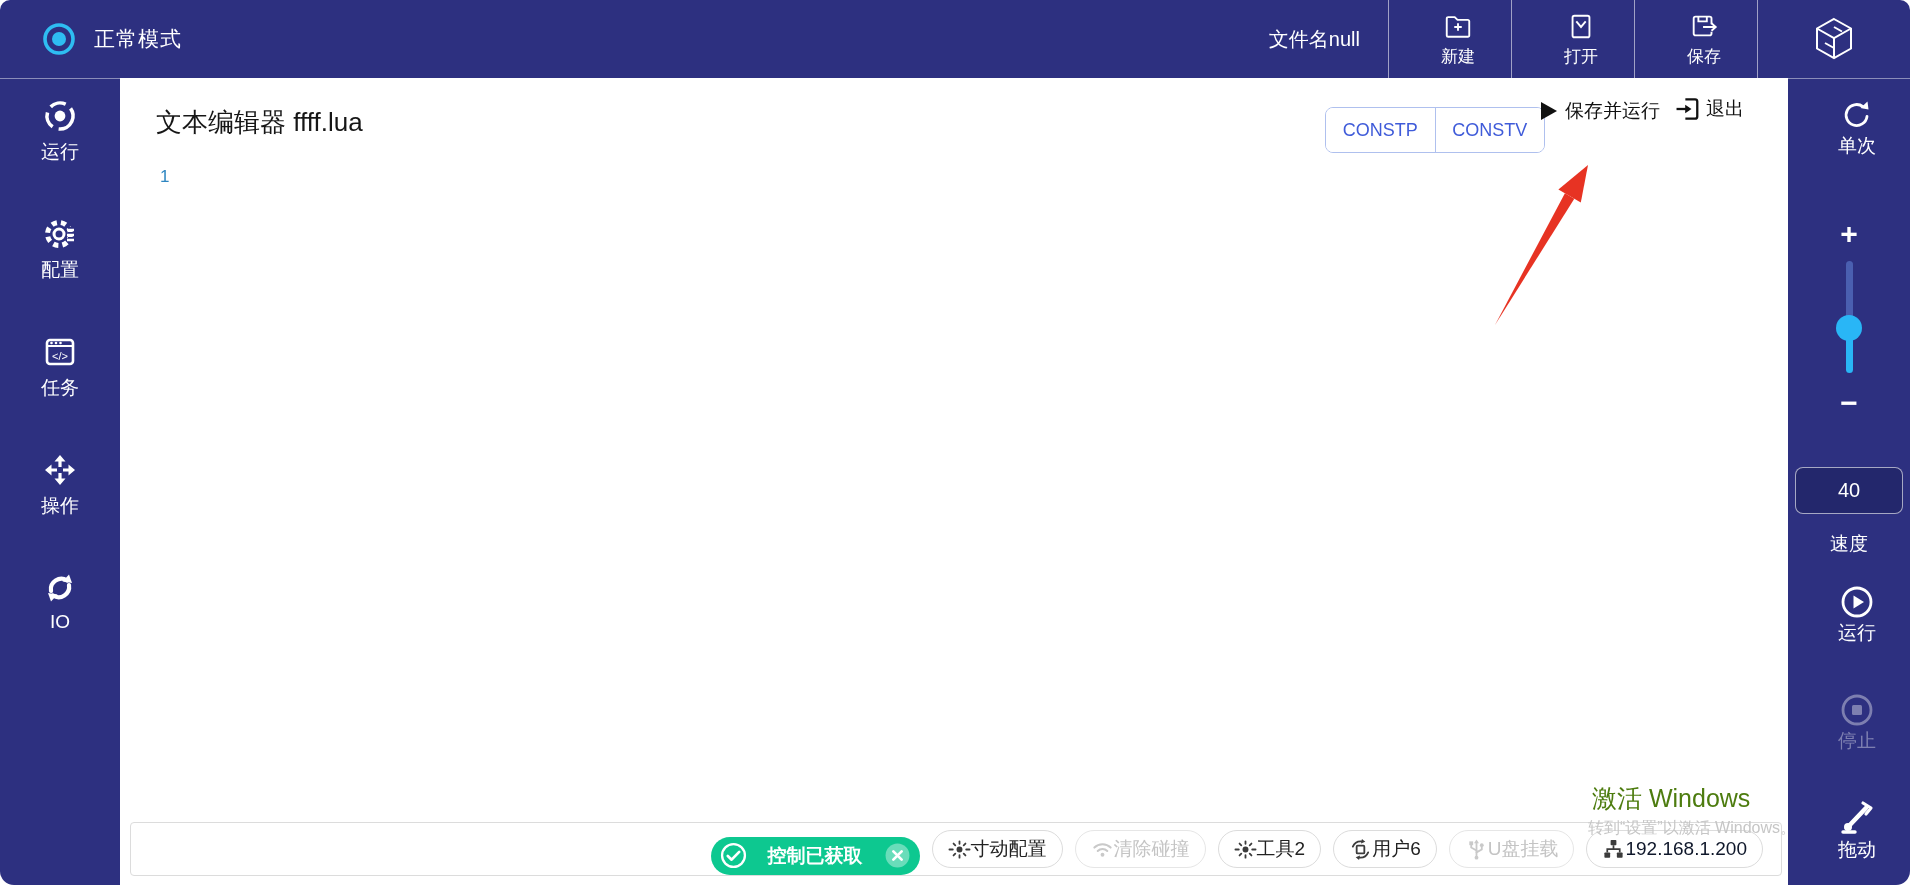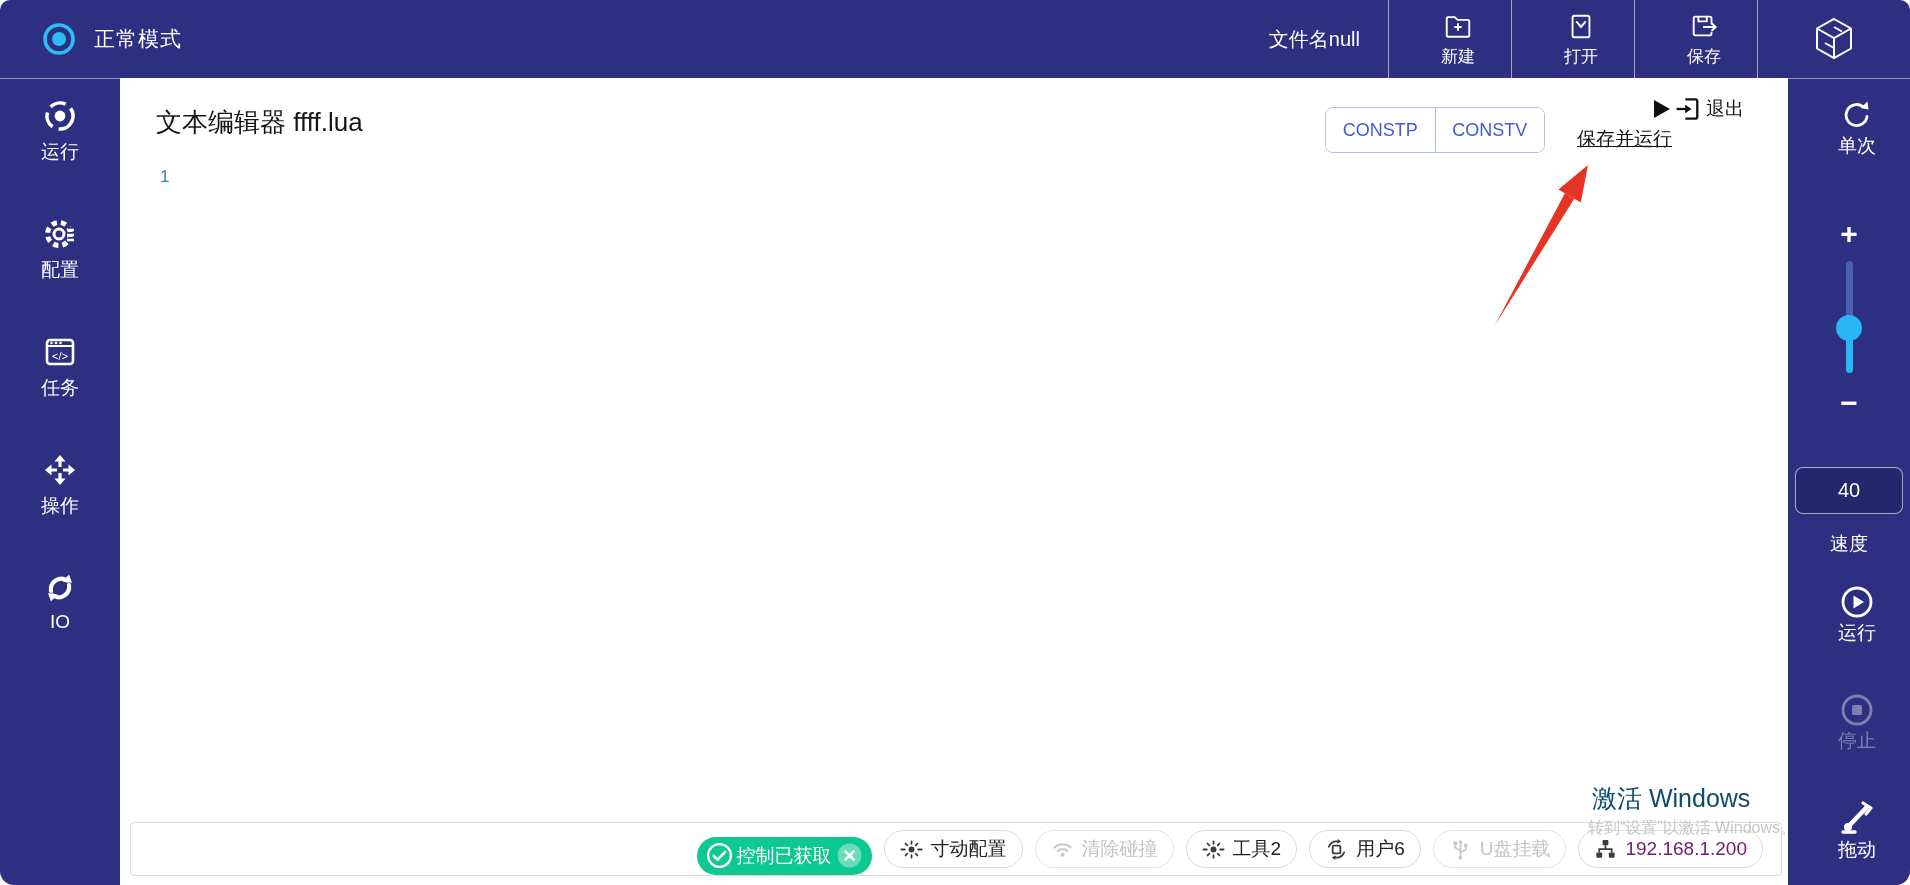--- a/index.html
+++ b/index.html
@@ -66,44 +66,44 @@
   .main{position:absolute;left:120px;top:78px;right:122px;bottom:0;background:#ffffff;}
   .editor-title{position:absolute;left:36px;top:27px;font-size:26px;color:#161616;}
   .line-number{position:absolute;left:40px;top:89px;font-size:17px;color:#2E86C1;}
   .const-group{
     position:absolute;left:1195px;top:29px;width:220px;height:46px;
     display:flex;border:1px solid #AFC0EE;border-radius:8px;box-sizing:border-box;overflow:hidden;background:#fff;margin-left:10px;
   }
   .const-btn{flex:1;display:flex;align-items:center;justify-content:center;font-size:18px;color:#3F5BD9;cursor:pointer;background:#fff;}
   .const-btn:first-child{border-right:1px solid #AFC0EE;}
   .saverun-btn{
-    position:absolute;left:1417px;top:20px;width:135px;display:flex;flex-direction:column;
-    align-items:flex-end;gap:6px;cursor:pointer;color:#111111;font-size:19px;text-decoration:underline;
+    position:absolute;left:1417px;top:20px;width:135px;display:flex;flex-direction:row;
+    align-items:center;gap:6px;cursor:pointer;color:#111111;font-size:19px;
   }
   .exit-btn{
     position:absolute;left:1553px;top:15px;width:80px;display:flex;flex-direction:row;
     align-items:center;gap:3px;cursor:pointer;color:#111111;font-size:19px;
   }
   
   .statusbar{
     position:absolute;left:130px;top:822px;width:1652px;height:54px;
     border:1px solid #DCDCDC;border-radius:4px;background:#ffffff;
     display:flex;align-items:center;justify-content:flex-end;gap:12px;
     padding-right:18px;box-sizing:border-box;z-index:6;
   }
   .pill{
-    height:38px;border-radius:19px;display:flex;align-items:center;gap:8px;
+    height:38px;border-radius:19px;display:flex;align-items:center;
     padding:0 15px;font-size:19px;box-sizing:border-box;white-space:nowrap;
   }
   .pill.default{background:#fff;border:1px solid #DCDCDC;color:#222222;cursor:pointer;}
-  .pill.display{background:#fff;border:1px solid #DCDCDC;color:#701a75;}
+  .pill.display{background:#fff;border:1px solid #DCDCDC;color:#0f172a;}
   .pill.disabled{background:#fff;border:1px solid #E6E6E6;color:#C4C4C4;cursor:default;}
-  .pill.green{background:#0DC890;color:#ffffff;font-weight:normal;border:none;padding:0 9px;gap:4px;margin-top:13px;}
-  
-  .wm1{position:absolute;left:1592px;top:782px;font-size:25px;color:#0c4a6e;z-index:60;pointer-events:none;}
+  .pill.green{background:#0DC890;color:#ffffff;font-weight:bold;border:none;padding:0 9px;gap:21px;margin-top:13px;}
+  
+  .wm1{position:absolute;left:1592px;top:782px;font-size:25px;color:#4d7c0f;z-index:60;pointer-events:none;}
   .wm2{position:absolute;left:1588px;top:818px;font-size:16px;color:#C6C6C6;z-index:60;pointer-events:none;}
   .arrow-overlay{position:absolute;left:0;top:0;width:1910px;height:885px;z-index:40;pointer-events:none;}
   svg{display:block;}
 </style>
 </head>
 <body>
 
 <div class="topbar">
   <div class="topbar-left">
     <span>

